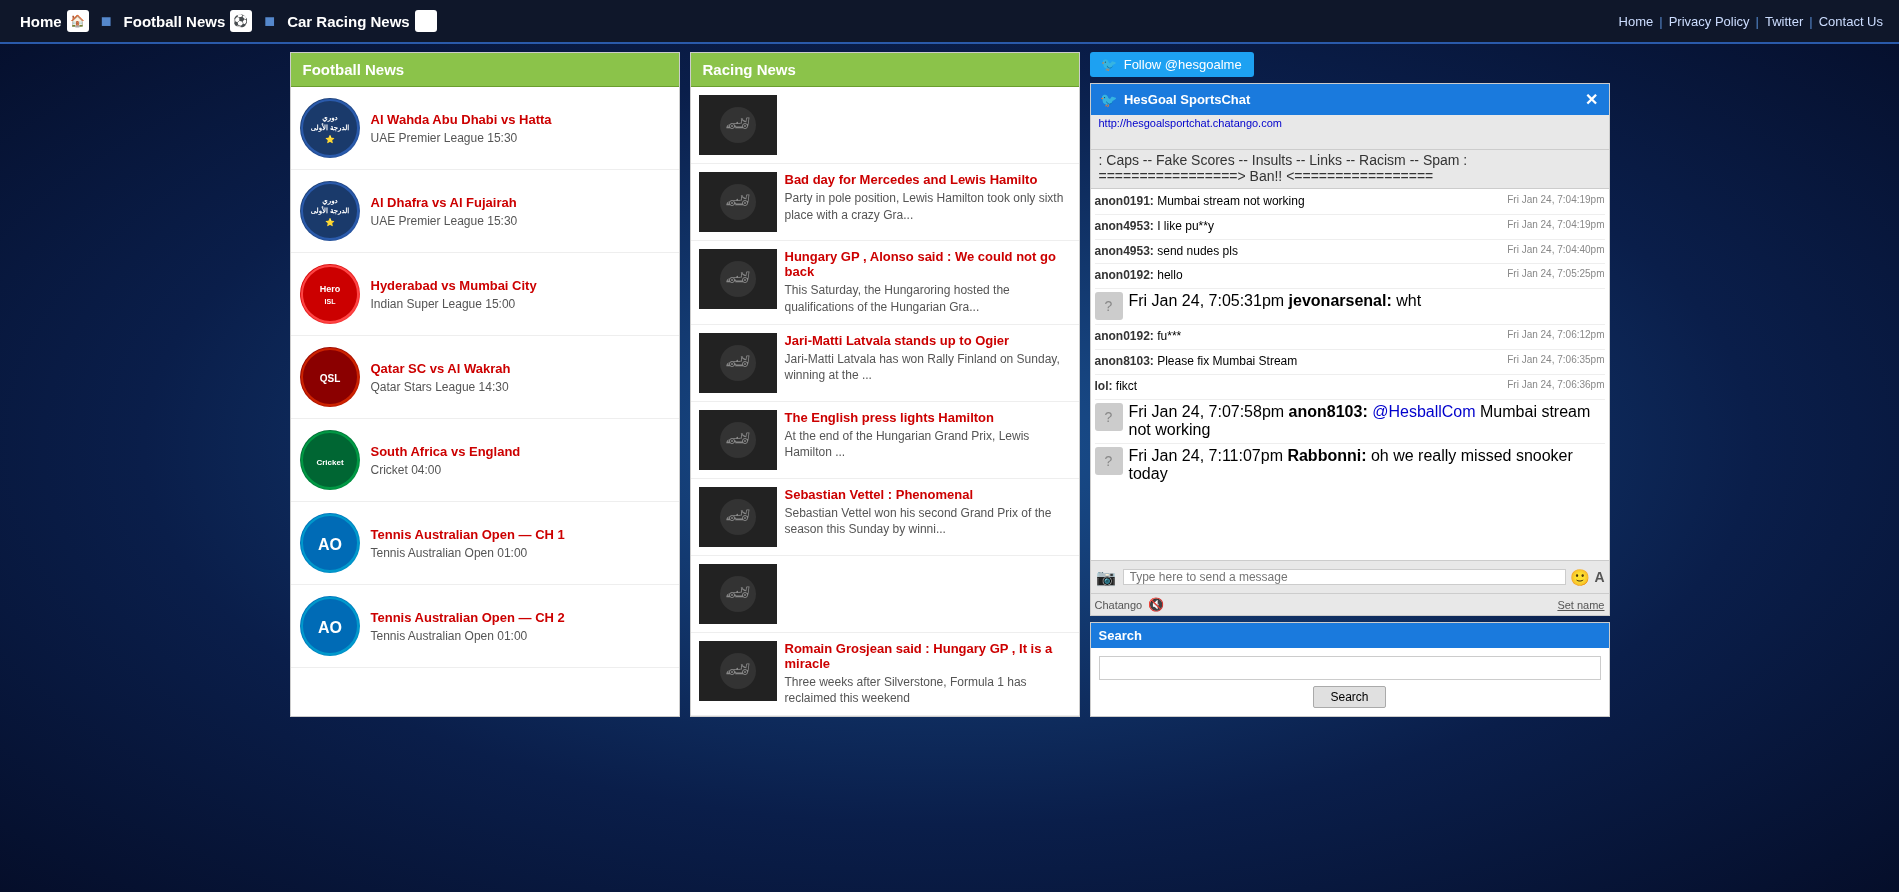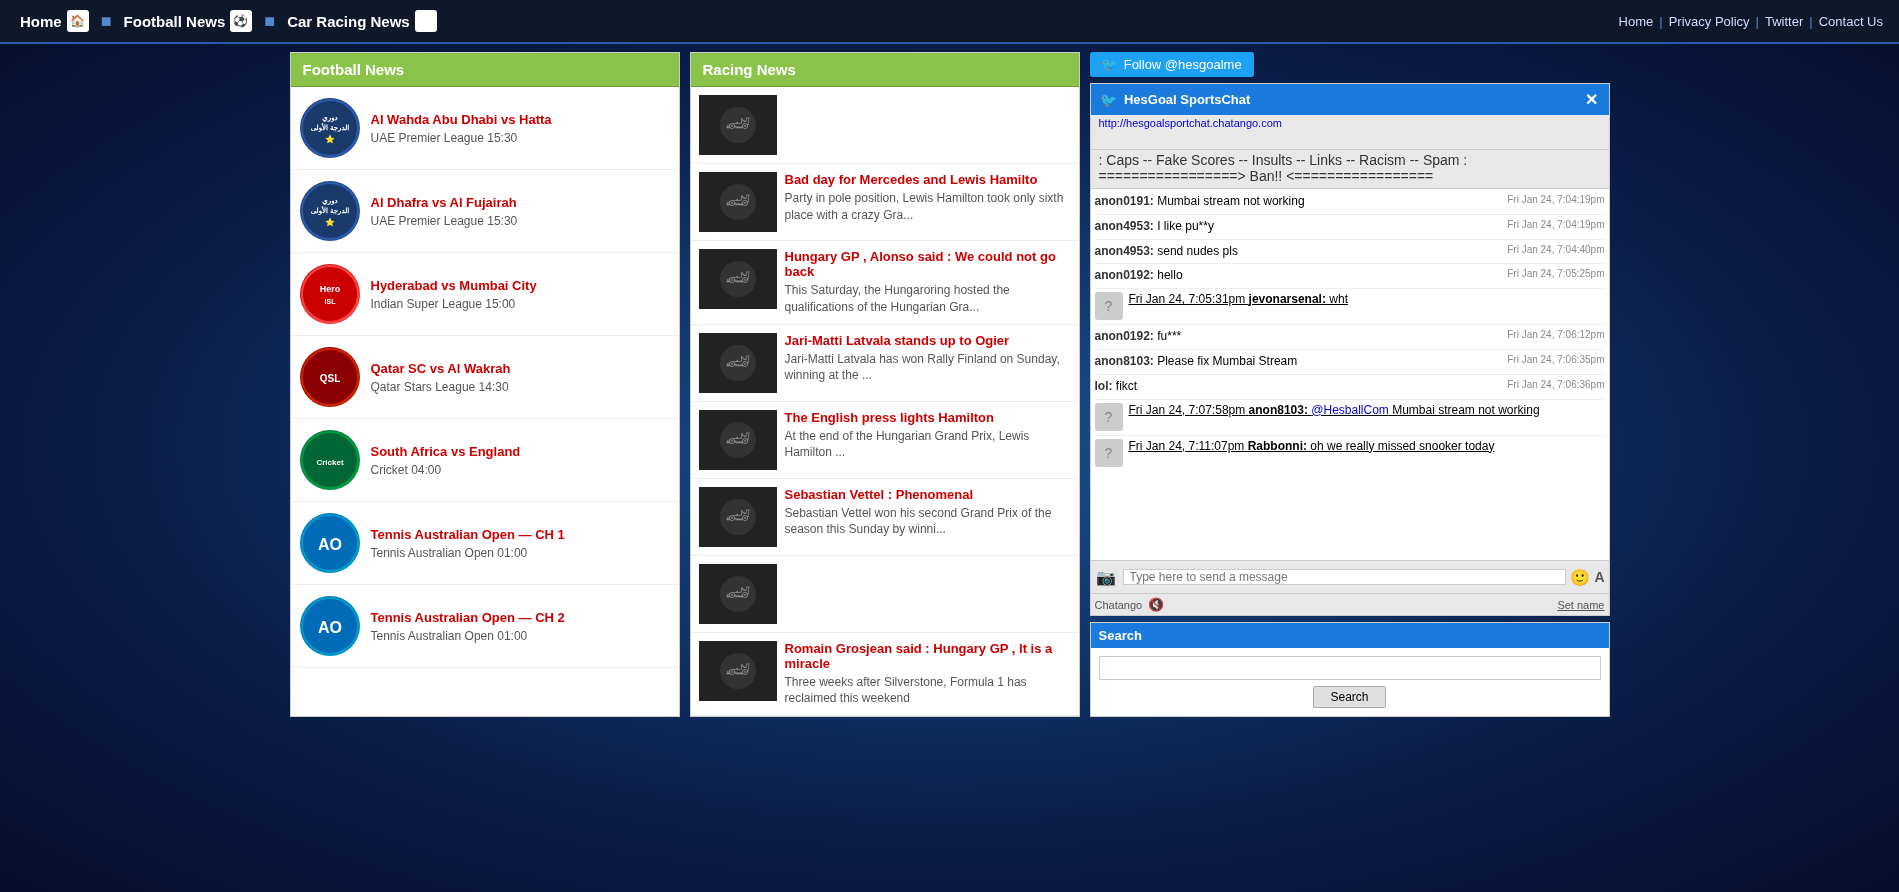--- a/index.html
+++ b/index.html
@@ -300,21 +300,21 @@
       margin-bottom: 4px;
     }
     .chat-avatar {
       width: 28px; height: 28px;
       background: #ccc;
       border-radius: 3px;
       flex: 0 0 28px;
       display: flex; align-items: center; justify-content: center;
       color: #888; font-size: 14px;
     }
-    .chat-msg-body { flex: 1; font-size: 12px; text-decoration: underline; }
+    .chat-msg-body { flex: 1; font-size: 16px; }
     .chat-divider {
       border: none;
       border-top: 1px solid #eee;
       margin: 3px 0;
     }
     .chat-input-area {
       padding: 4px;
       background: #e8e8e8;
       border-top: 1px solid #ccc;
     }

